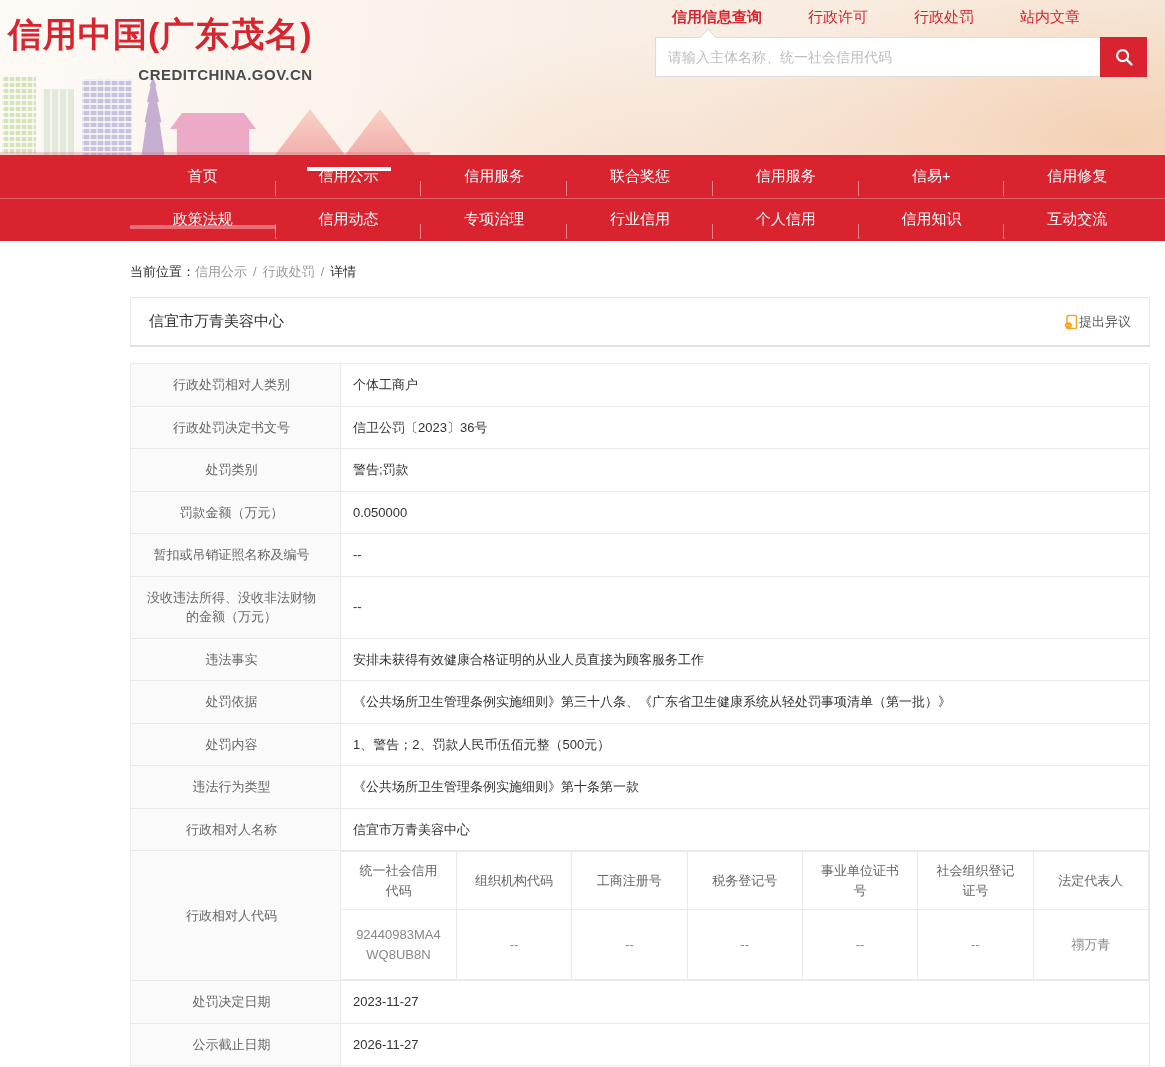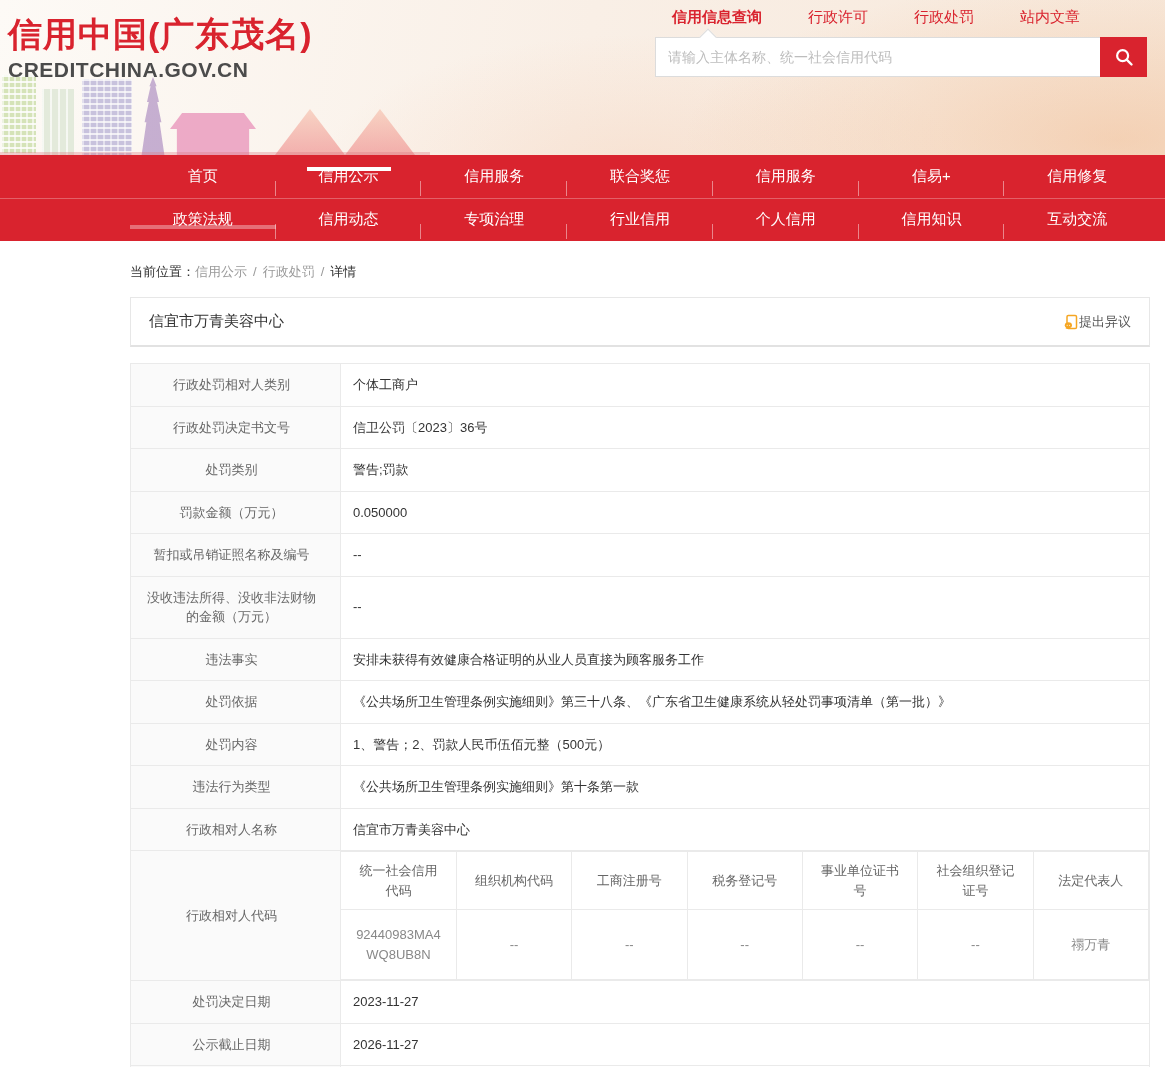--- a/index.html
+++ b/index.html
@@ -14,28 +14,28 @@
   
   .site-header {
     position: relative;
     height: 155px;
     overflow: hidden;
     background:
       radial-gradient(ellipse 700px 260px at 96% 90%, rgba(238,170,118,.38), transparent 62%),
       radial-gradient(ellipse 520px 220px at 55% 110%, rgba(244,196,166,.30), transparent 62%),
       linear-gradient(100deg, #fdfaf6 0%, #f9efe6 50%, #f7e8da 100%);
   }
-  .logo-block { position: absolute; left: 8px; top: 12px; z-index: 3; }
+  .logo-block { position: absolute; left: 8px; top: 12px; z-index: 3; text-align: right; }
   .logo-title {
     font-size: 34px; font-weight: bold; color: #d9232e;
     letter-spacing: 1px; line-height: 1.3;
   }
   .logo-sub {
-    font-size: 21px; font-weight: bold; color: #4b4b4b; letter-spacing: .5px;
-    margin-top: 2px;
+    font-size: 15px; font-weight: bold; color: #4b4b4b; letter-spacing: .5px;
+    margin-top: 10px;
   }
   
   .skyline { position: absolute; left: 0; bottom: 0; width: 430px; height: 95px; z-index: 1; }
   .bld { position: absolute; bottom: 0; }
   .bld-green {
     left: 2px; width: 34px; height: 80px; background: #cfe0ae;
     background-image:
       repeating-linear-gradient(to bottom, rgba(255,255,255,.85) 0 2px, transparent 2px 6px),
       repeating-linear-gradient(to right, rgba(255,255,255,.6) 0 2px, transparent 2px 6px);
     opacity: .85;

